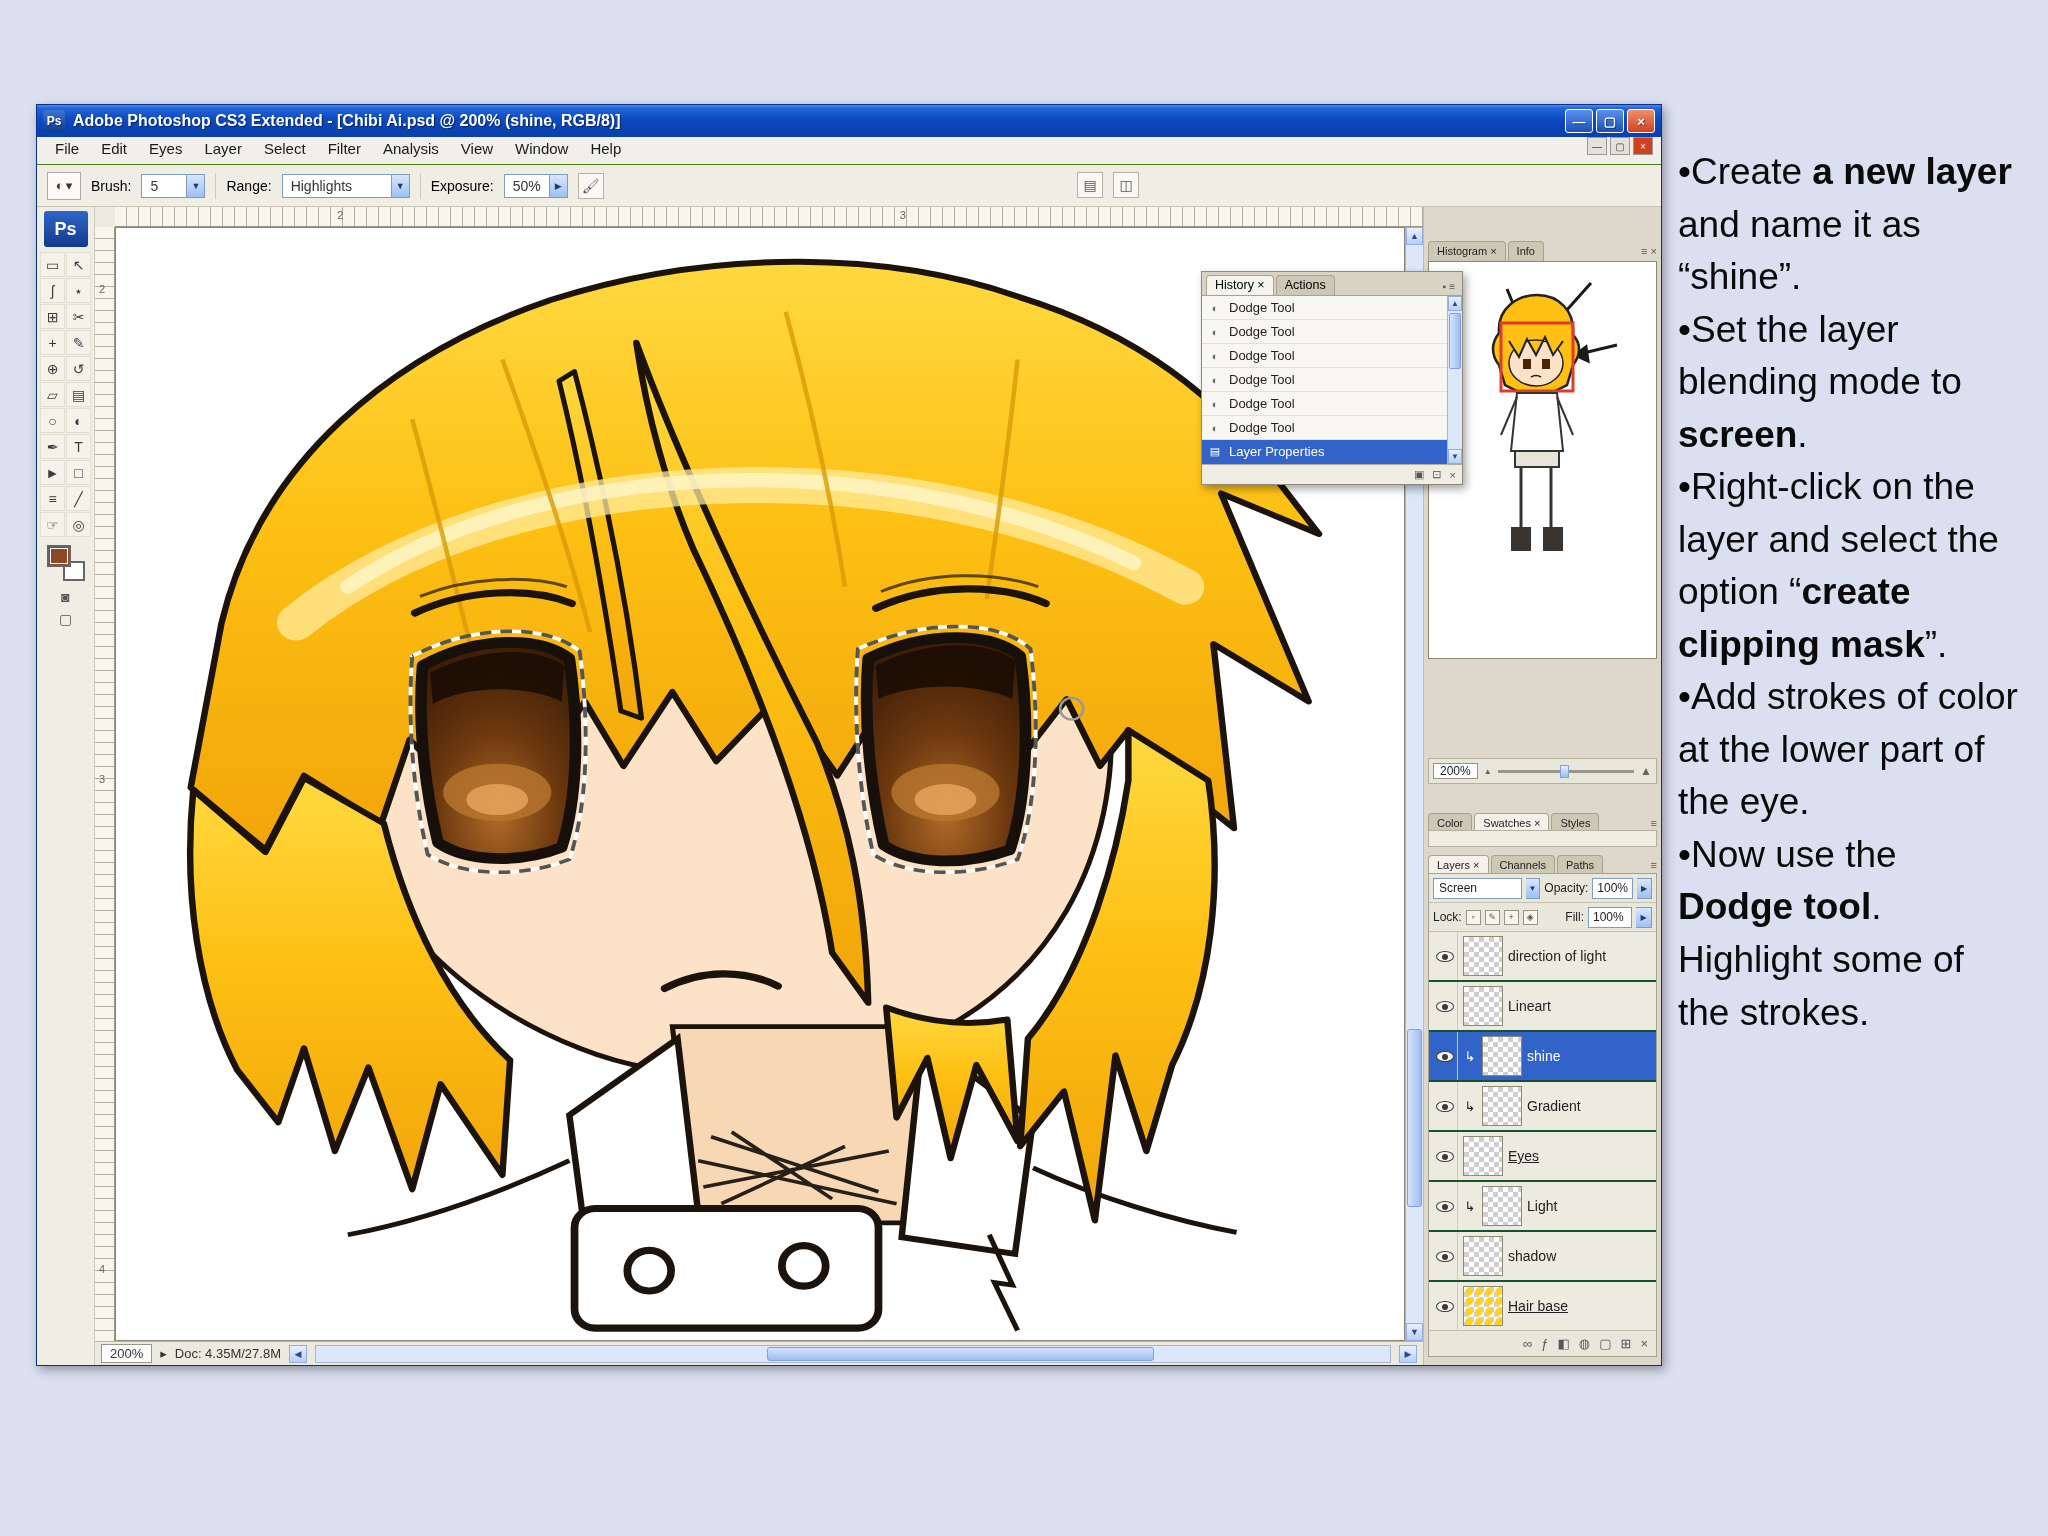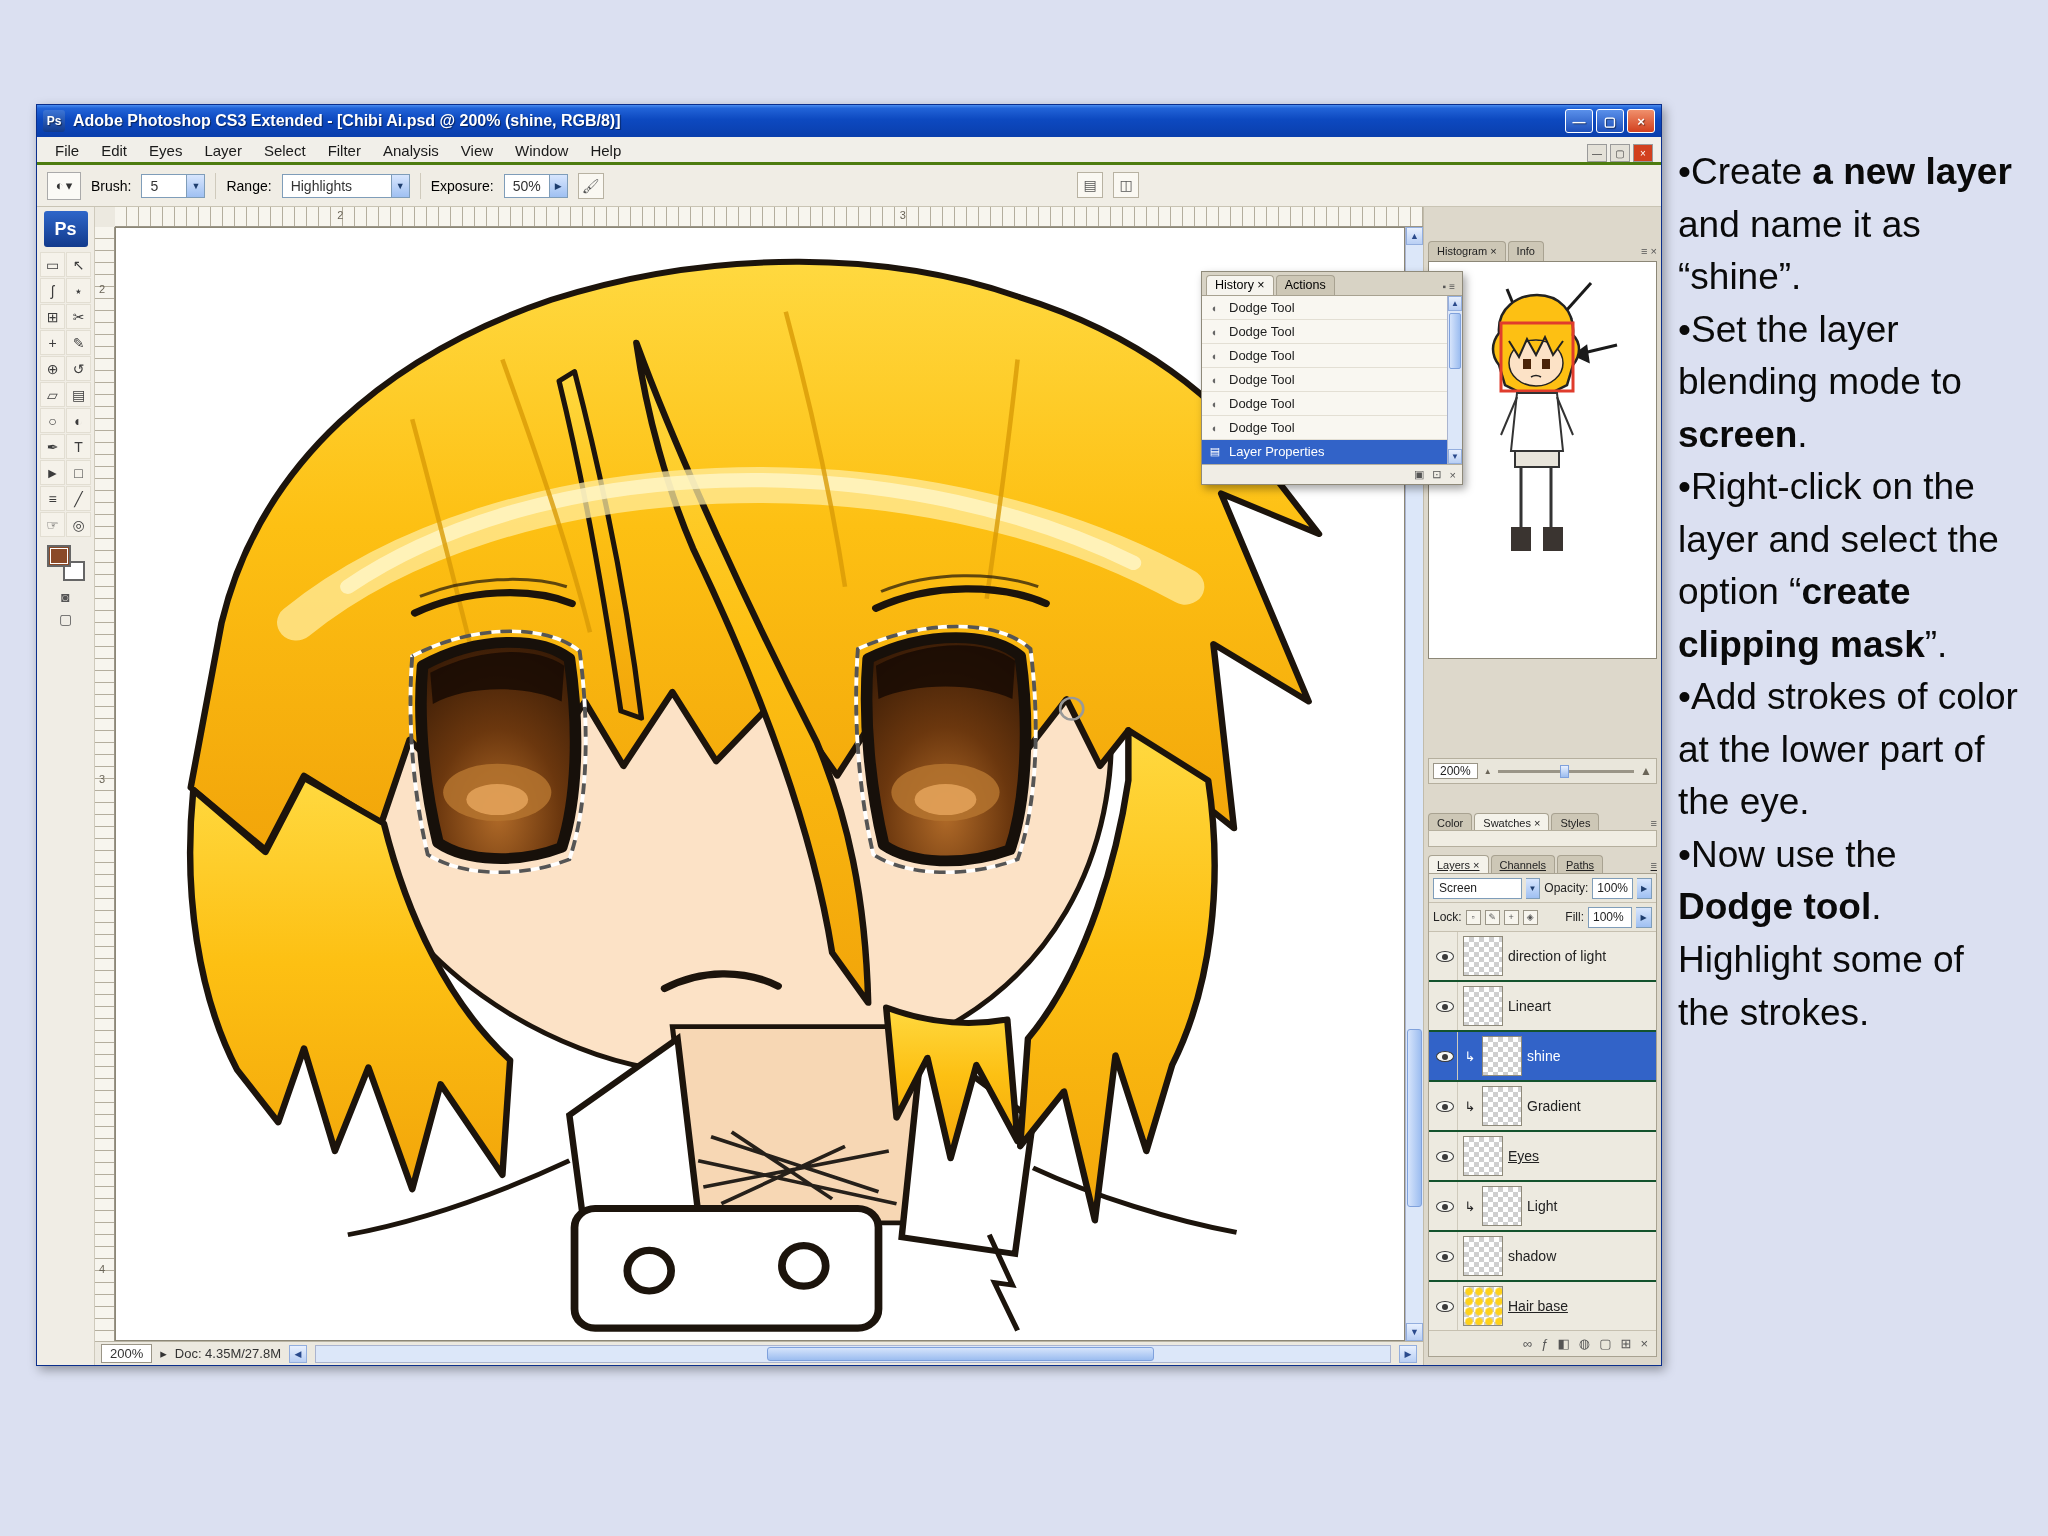--- a/index.html
+++ b/index.html
@@ -26,22 +26,22 @@
     background:linear-gradient(#3b74d6,#123a8c); color:#fff; font-size:12px; font-weight:bold;
     display:flex; align-items:center; justify-content:center; }
   .title-text { flex:1; white-space:nowrap; overflow:hidden; }
   .tb-btns { display:flex; gap:3px; }
   .tb-btn { width:28px; height:24px; border-radius:3px; border:1px solid #fff;
     display:flex; align-items:center; justify-content:center; color:#fff; font-size:13px;
     background:linear-gradient(#5a90ea,#1d4fba); }
   .tb-btn.close { background:linear-gradient(#f0906c,#d2401e); }
 
   .menubar {
-    height:28px; flex:0 0 28px; background:#f1efe9; border-bottom:3px solid #4d7c0f;
-    display:flex; align-items:flex-end; padding:0 8px; gap:2px; font-size:15px; color:#1a1a1a;
+    height:28px; flex:0 0 28px; background:#f1efe9; border-bottom:1px solid #4d7c0f;
+    display:flex; align-items:flex-start; padding:0 8px; gap:2px; font-size:15px; color:#1a1a1a;
   }
   .menu-item { padding:3px 10px; }
   .doc-btns { margin-left:auto; display:flex; gap:3px; }
   .doc-btn { width:20px; height:18px; border:1px solid #9a9a9a; background:#e4e1d8;
     font-size:10px; display:flex; align-items:center; justify-content:center; color:#444; }
   .doc-btn.close { background:#d2401e; color:#fff; }
 
   .optionsbar {
     height:42px; flex:0 0 42px; background:#f0ede5; border-bottom:1px solid #c9c4b4;
     display:flex; align-items:center; gap:10px; padding:0 10px; font-size:14px; color:#333;
@@ -131,21 +131,21 @@
   .nav-zoom-box { background:#fff; border:1px solid #9a9587; padding:0 6px; font-size:12px; }
   .nav-slider { flex:1; height:3px; background:#9a9587; position:relative; }
   .nav-slider-thumb { position:absolute; left:46%; top:-5px; width:9px; height:13px;
     background:linear-gradient(#e8f0fe,#9cbdf0); border:1px solid #7fa1dc; }
   .tri-small, .tri-big { color:#6a6457; }
   .tri-small { font-size:8px; } .tri-big { font-size:12px; }
 
   .swatch-strip { top:600px; }
   .swatch-content { position:absolute; left:4px; right:4px; top:623px; height:17px;
     background:#f0ede3; border:1px solid #b5af9e; }
-  .layers-strip { top:642px;text-decoration:underline; }
+  .layers-strip { top:642px; }
 
   .layers-panel { position:absolute; left:4px; right:4px; top:666px; bottom:8px;
     background:#e9e6db; border:1px solid #a8a291; display:flex; flex-direction:column; }
   .lyr-controls { height:29px; flex:0 0 29px; display:flex; align-items:center; gap:4px;
     padding:0 4px; border-bottom:1px solid #c6c0b0; font-size:12px; }
   .blend-box { width:96px; height:21px; background:#fff; border:1px solid #7f9db9;
     display:flex; align-items:center; padding:0 5px; }
   .sm-dd { width:16px; height:21px; border:1px solid #7f9db9; border-left:none; font-size:8px;
     color:#1d3d6e; background:linear-gradient(#d8e6fd,#9fc0f2);
     display:flex; align-items:center; justify-content:center; }

